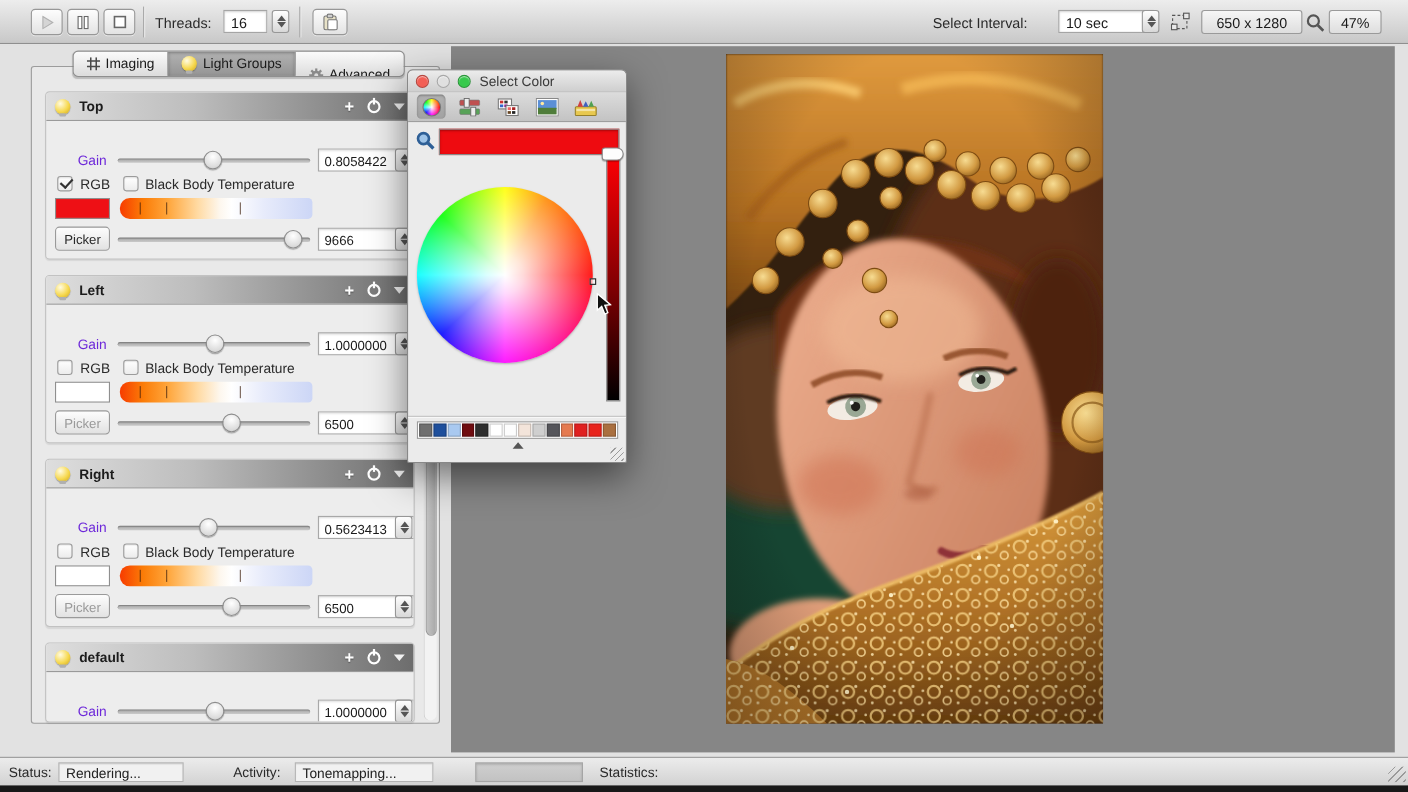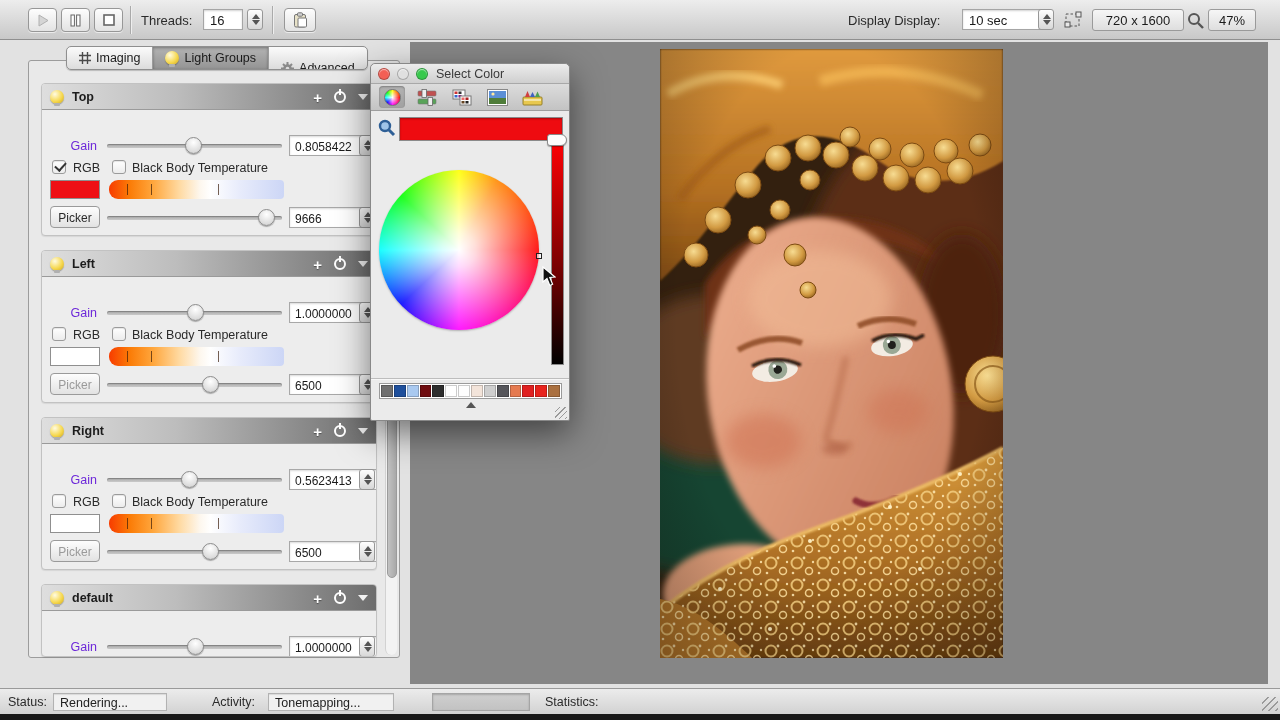--- a/index.html
+++ b/index.html
@@ -171,34 +171,34 @@
       </div>
     <div class="tb-sep" style="left:272px"></div>
     <div class="tb-btn" style="left:284px;width:32px">
       <svg width="15" height="16">
         <rect x="1.5" y="2.5" width="11" height="12.5" rx="1.5" fill="#e8e2c8" stroke="#777"></rect>
         <rect x="4.5" y="0.8" width="5" height="3.4" rx="1" fill="#cfcfcf" stroke="#777"></rect>
         <rect x="5" y="6" width="8.5" height="9" rx="1" fill="#fff" stroke="#777"></rect>
       </svg>
     </div>
 
-    <span class="tb-label" style="left:848px">Display Display:</span>
+    <span class="tb-label" style="left:848px">Select Interval:</span>
     <div class="tb-field" style="left:962px;width:87px">10 sec</div>
     <div class="stepper" style="left:1038px;top:9px">
         <i class="up"></i>
         <i class="dn"></i>
       </div>
     <div style="position:absolute;left:1064px;top:11px">
       <svg width="19" height="18">
         <rect x="2" y="3" width="13" height="12" fill="none" stroke="#555" stroke-dasharray="2.5 2"></rect>
         <rect x="12" y="1" width="5" height="5" fill="#e8e8e8" stroke="#555"></rect>
         <rect x="1" y="11" width="5" height="5" fill="#e8e8e8" stroke="#555"></rect>
       </svg>
     </div>
-    <div class="tb-box" style="left:1092px;width:92px">720 x 1600</div>
+    <div class="tb-box" style="left:1092px;width:92px">650 x 1280</div>
     <div style="position:absolute;left:1187px;top:12px">
       <svg width="17" height="17">
         <circle cx="7" cy="7" r="5" fill="none" stroke="#555" stroke-width="2"></circle>
         <line x1="11" y1="11" x2="16" y2="16" stroke="#555" stroke-width="2.4"></line>
       </svg>
     </div>
     <div class="tb-box" style="left:1208px;width:48px">47%</div>
   </div>
 
   <div class="main">

